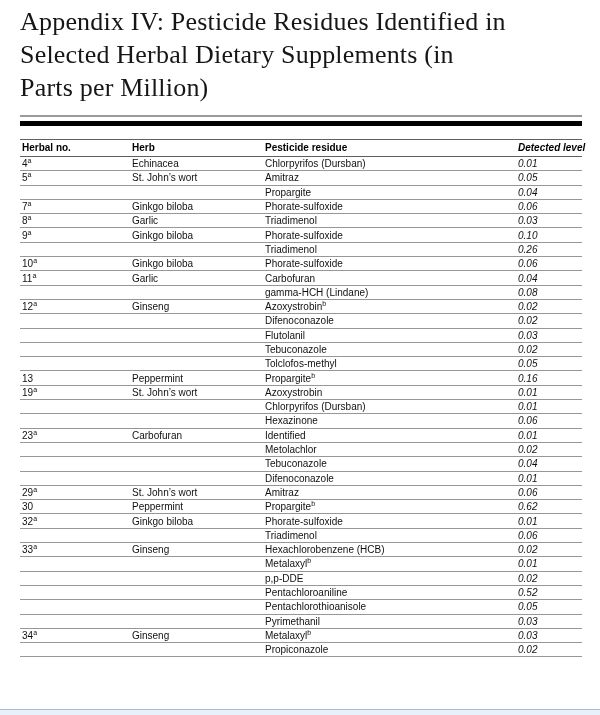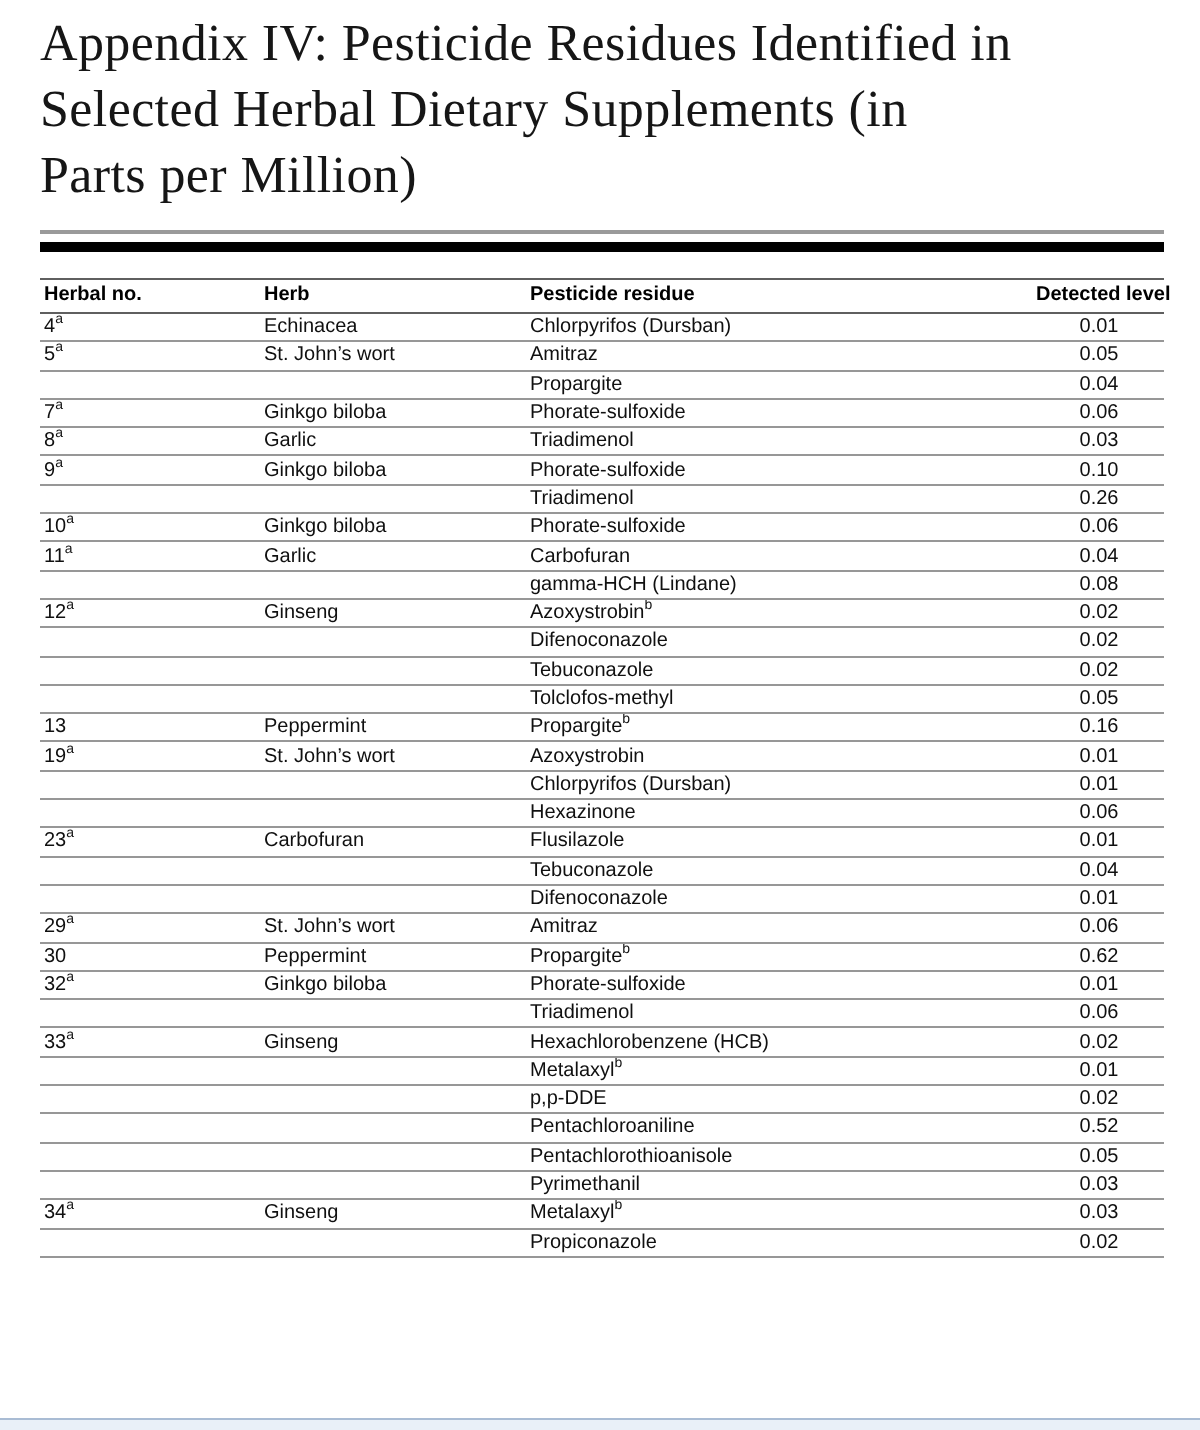--- a/index.html
+++ b/index.html
@@ -49,21 +49,21 @@
     font-weight: bold;
     text-align: left;
     color: #000000;
     border-top: 1.5px solid #5f5f5f;
     border-bottom: 1.5px solid #5f5f5f;
     padding: 2px 0 2px 2px;
     height: 17px;
     line-height: 12px;
     white-space: nowrap;
   }
-  th.num, td.num { text-align: center; padding-right: 1px; }
+  th.num, td.num { text-align: left; padding-right: 1px; font-style: italic; }
   td {
     font-size: 10px;
     color: #101010;
     border-bottom: 1px solid #979797;
     height: 14.3px;
     line-height: 13px;
     padding: 0 0 0 2px;
     white-space: nowrap;
     overflow: hidden;
   }
@@ -176,20 +176,26 @@
         </tr>
         <tr>
           <td></td>
           <td></td>
           <td>Difenoconazole</td>
           <td class="num">0.02</td>
         </tr>
         <tr>
           <td></td>
           <td></td>
+          <td>Flutolanil</td>
+          <td class="num">0.03</td>
+        </tr>
+        <tr>
+          <td></td>
+          <td></td>
           <td>Tebuconazole</td>
           <td class="num">0.02</td>
         </tr>
         <tr>
           <td></td>
           <td></td>
           <td>Tolclofos-methyl</td>
           <td class="num">0.05</td>
         </tr>
         <tr>
@@ -212,22 +218,28 @@
         </tr>
         <tr>
           <td></td>
           <td></td>
           <td>Hexazinone</td>
           <td class="num">0.06</td>
         </tr>
         <tr>
           <td>23<sup>a</sup></td>
           <td>Carbofuran</td>
-          <td>Flusilazole</td>
-          <td class="num">0.01</td>
+          <td>Identified</td>
+          <td class="num">0.01</td>
+        </tr>
+        <tr>
+          <td></td>
+          <td></td>
+          <td>Metolachlor</td>
+          <td class="num">0.02</td>
         </tr>
         <tr>
           <td></td>
           <td></td>
           <td>Tebuconazole</td>
           <td class="num">0.04</td>
         </tr>
         <tr>
           <td></td>
           <td></td>

